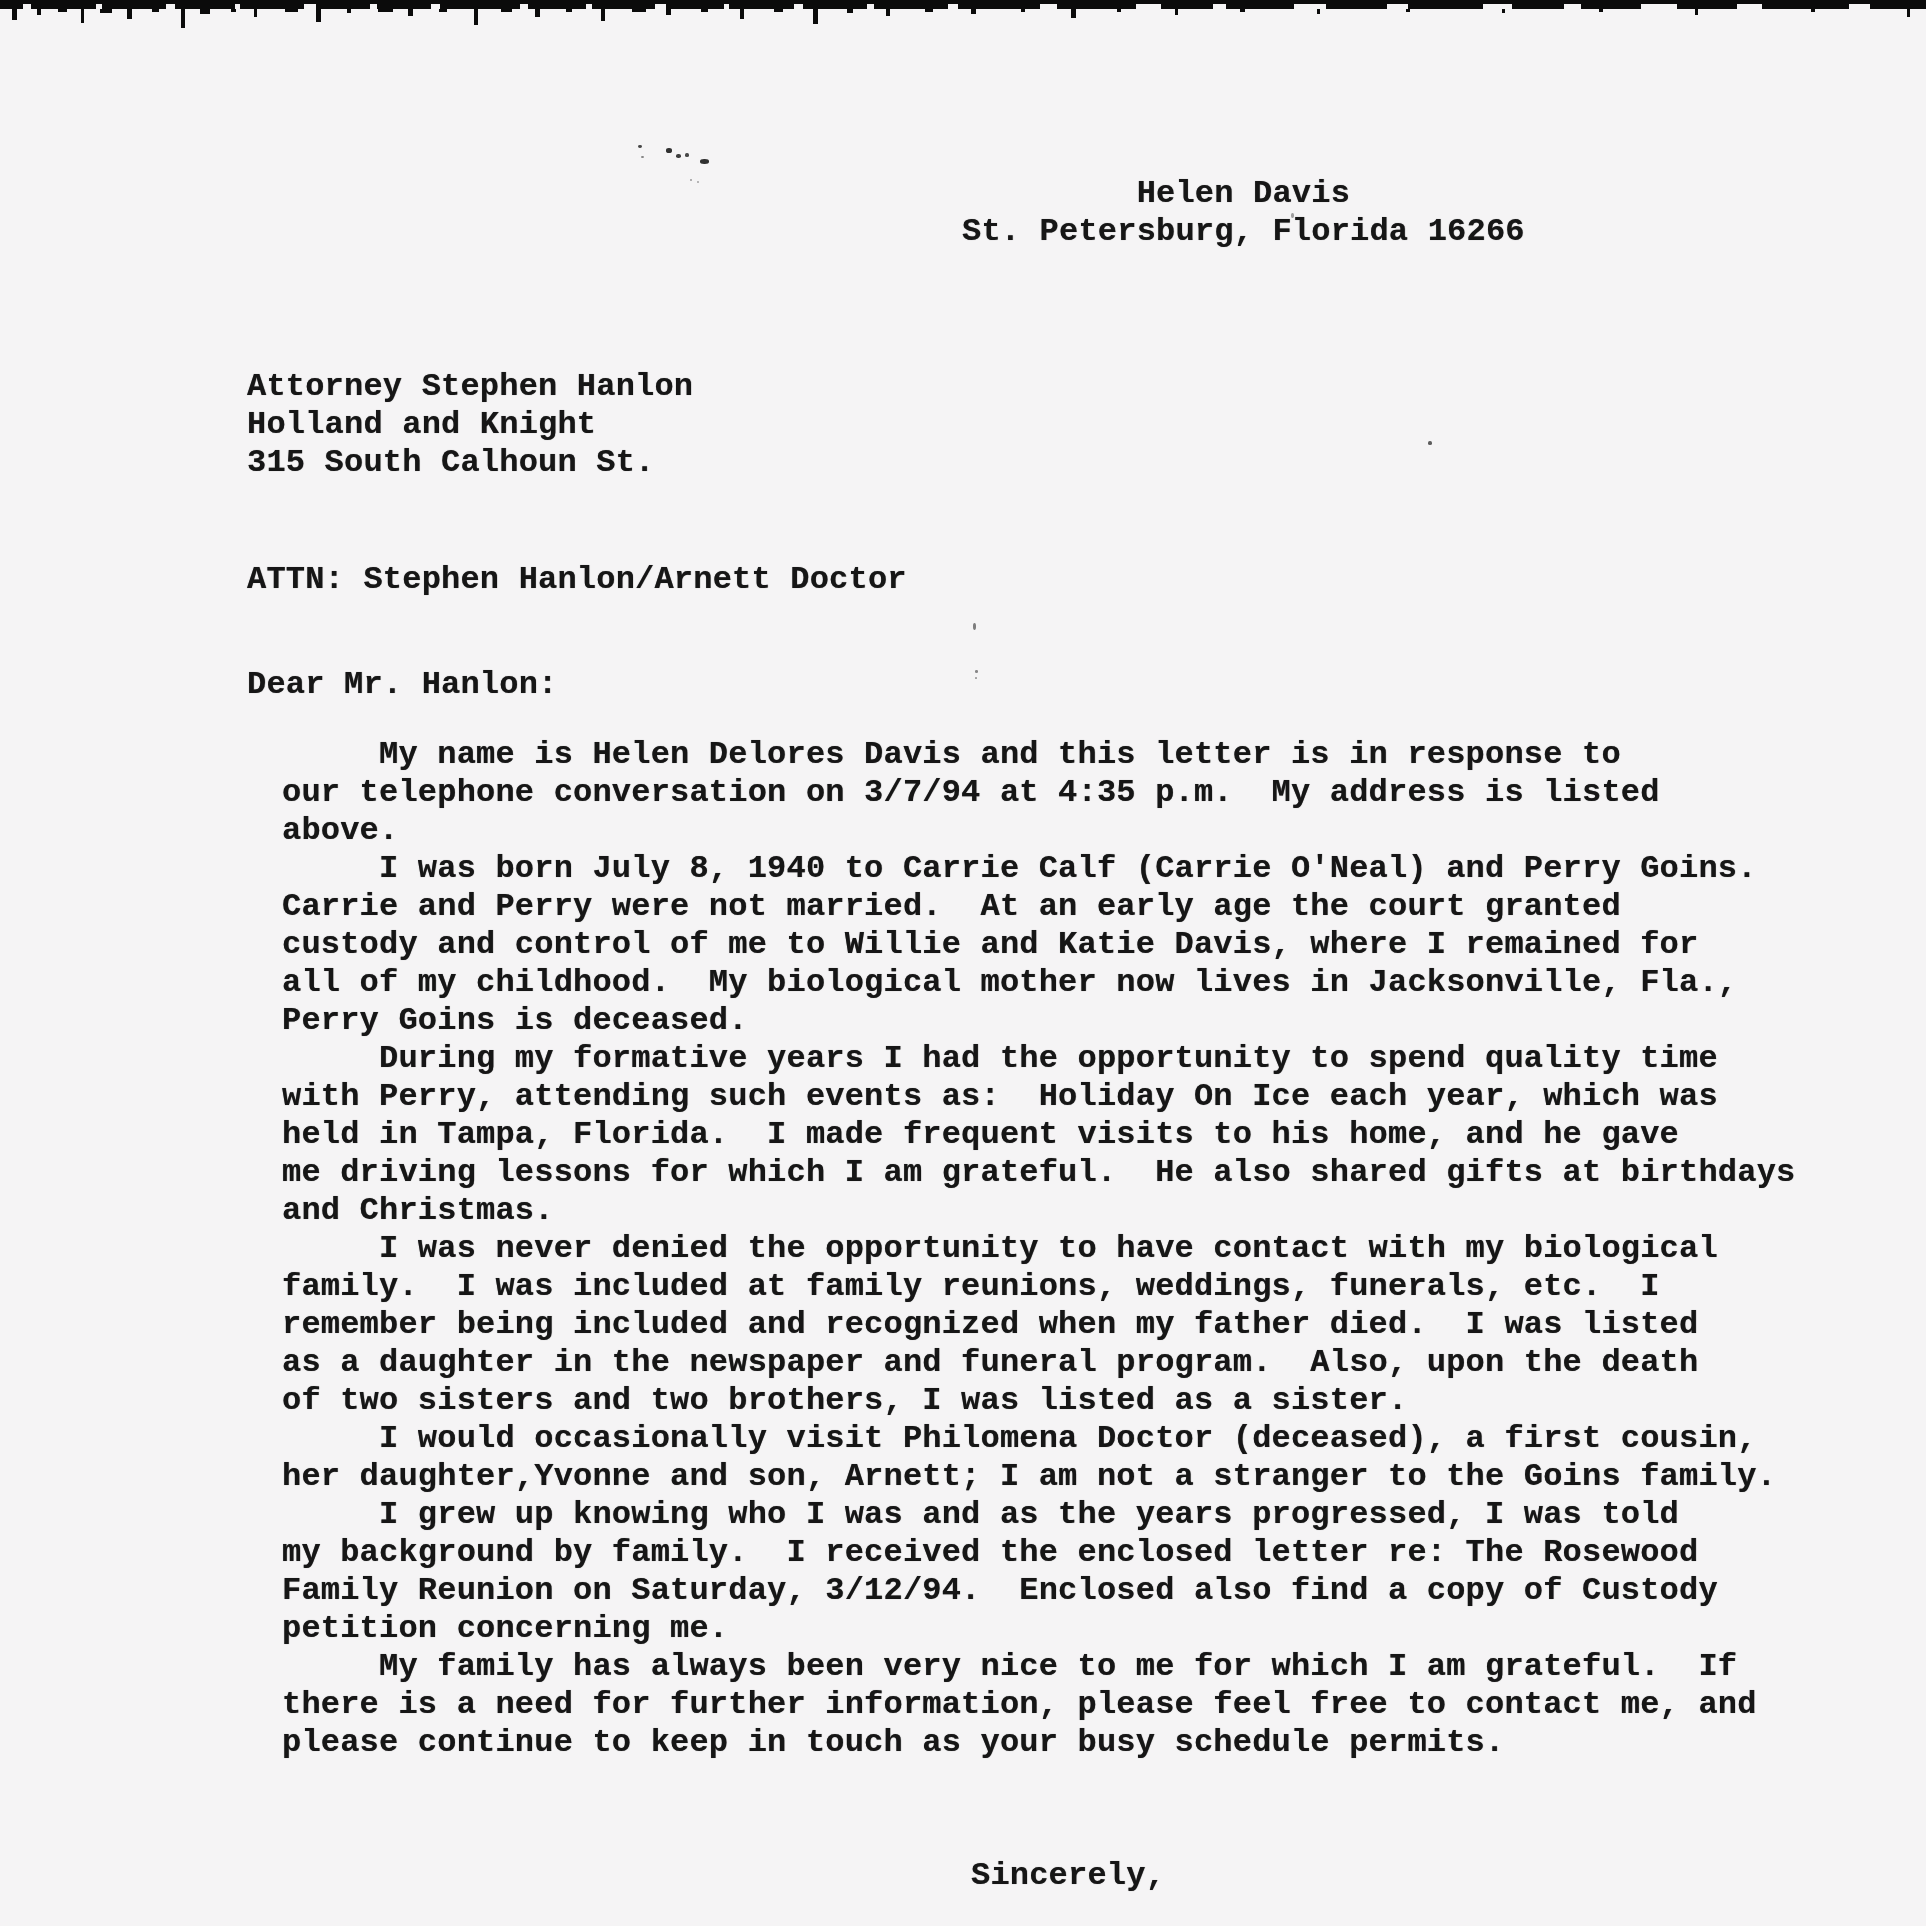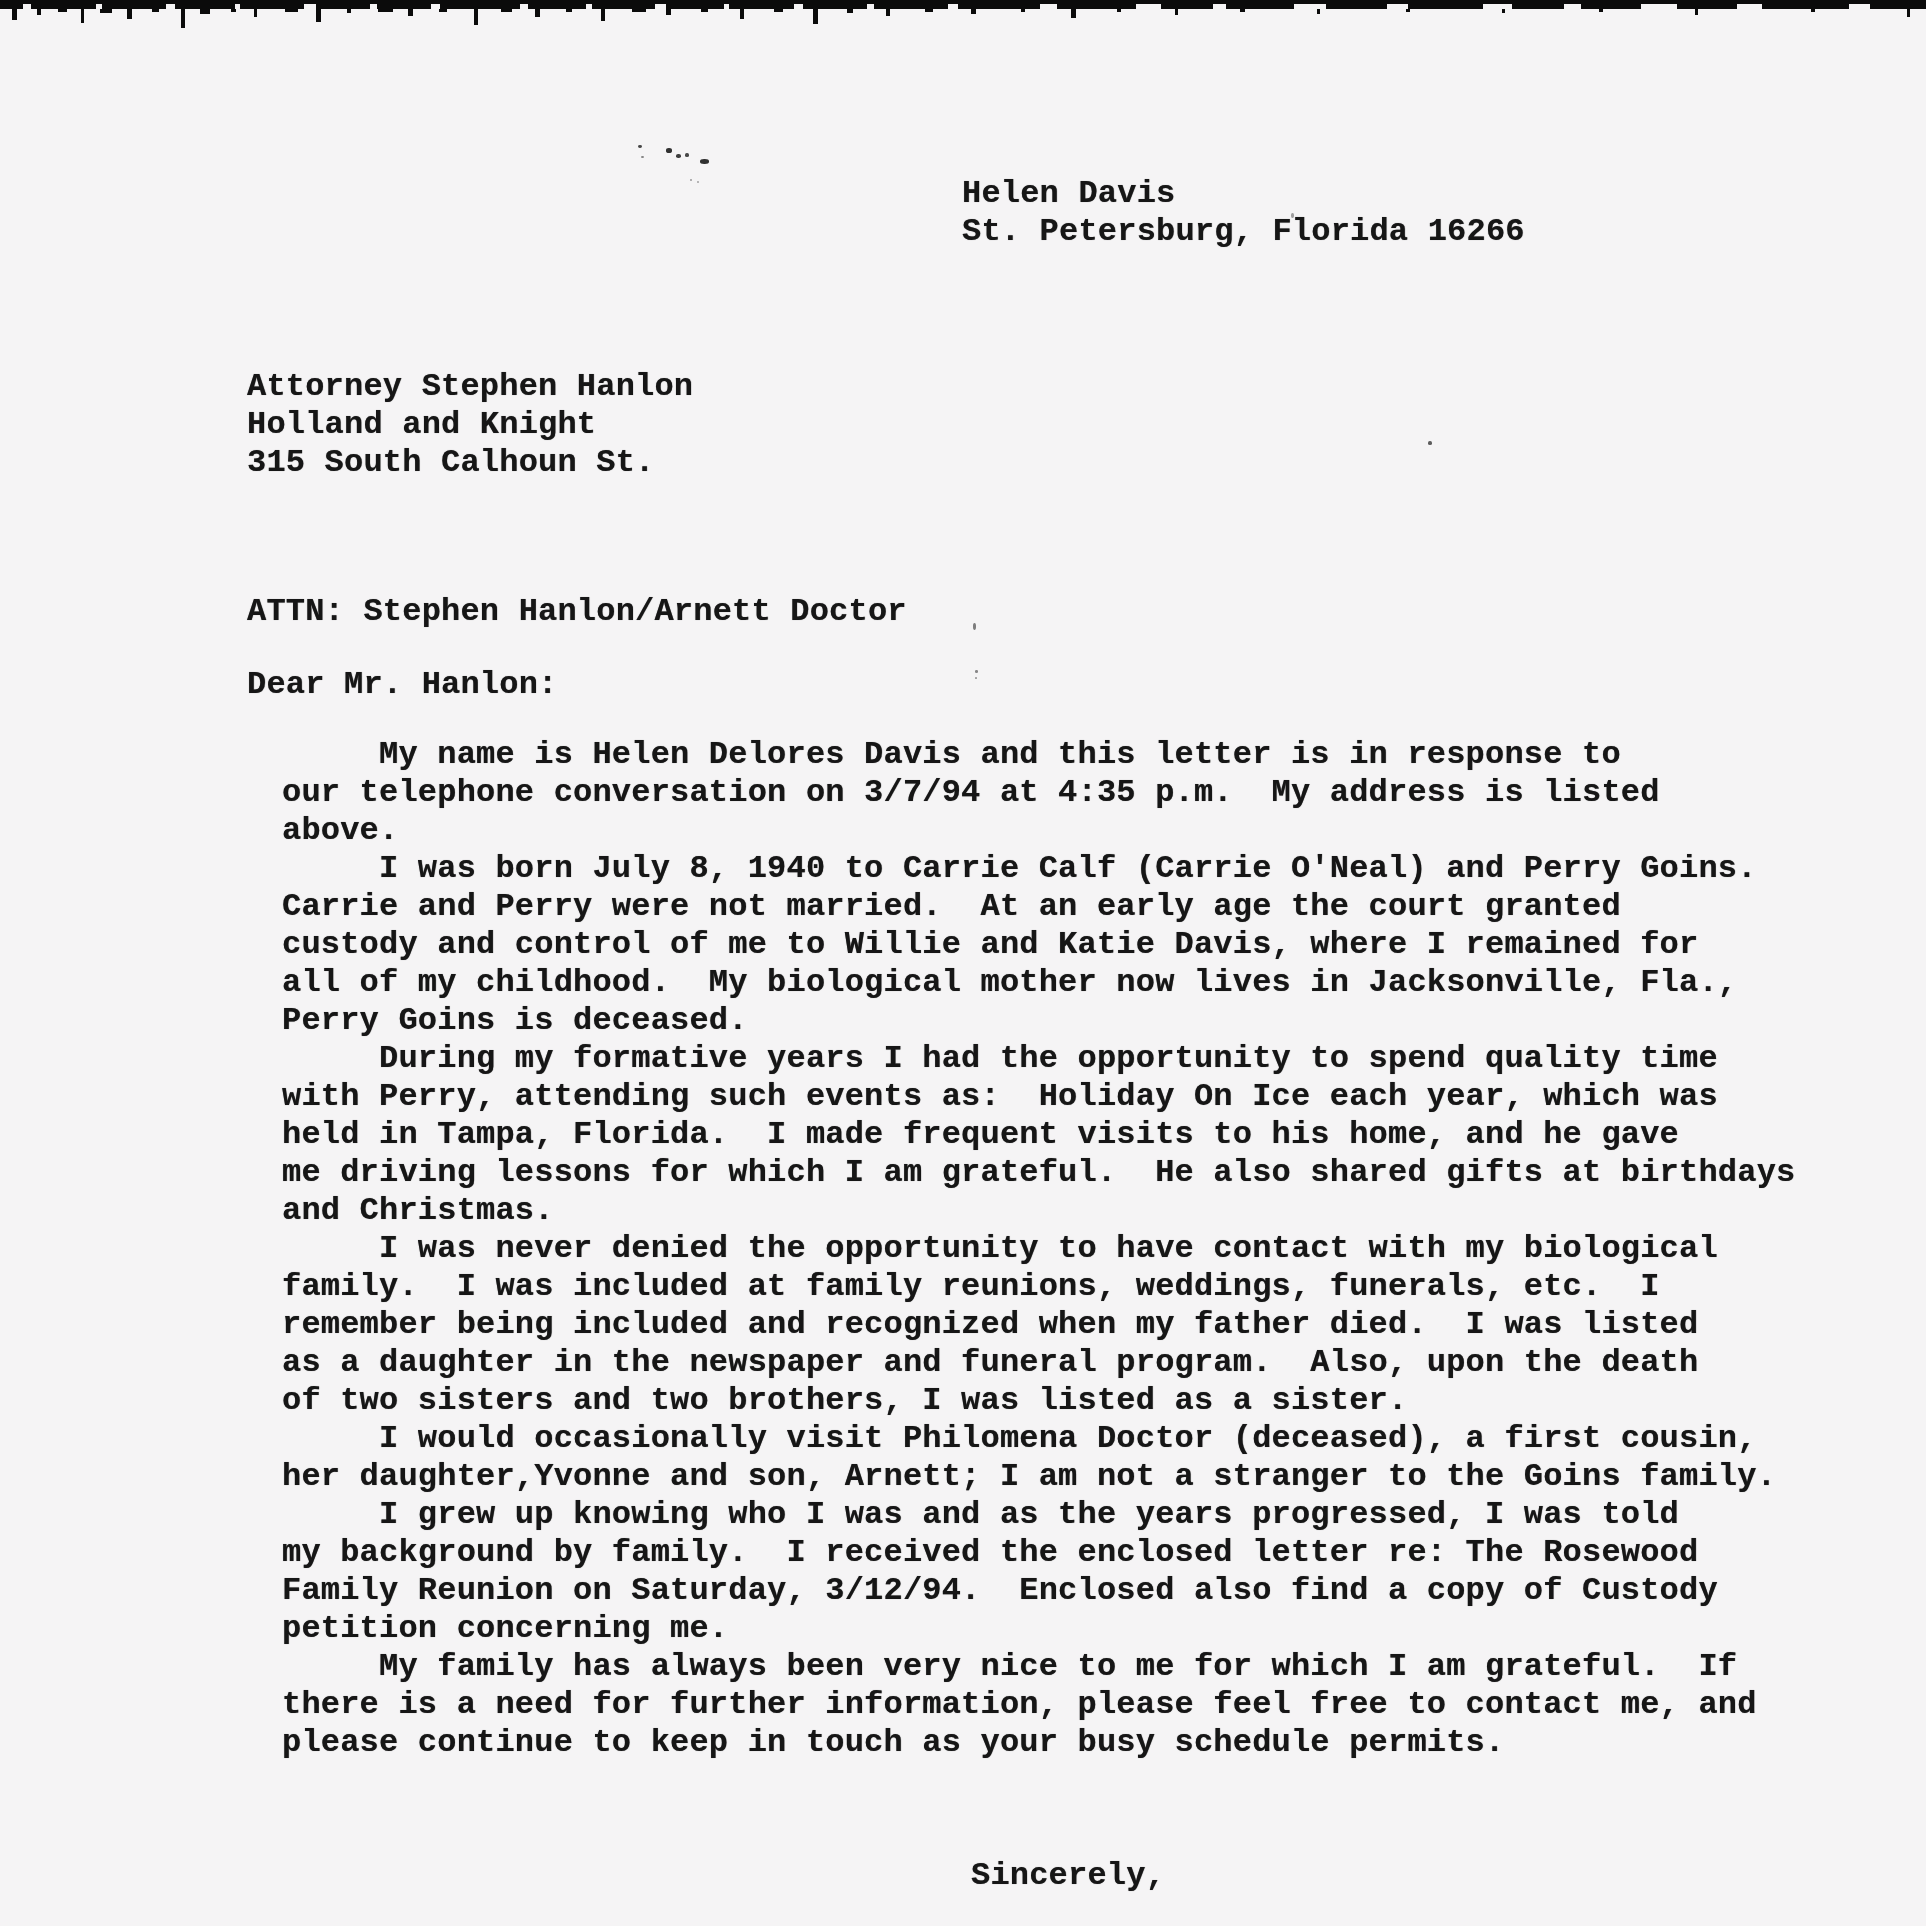--- a/index.html
+++ b/index.html
@@ -20,23 +20,23 @@
   .block {
     position: absolute;
     white-space: pre;
     font-size: 32px;
     line-height: 38px;
     font-weight: 700;
     letter-spacing: 0.2px;
     text-shadow: 0 0 0.8px rgba(25,25,25,0.55), 0.4px 0.4px 0 rgba(25,25,25,0.18);
   }
   .line { height: 38px; }
-  .sender     { left: 962px; top: 175px;  }
+  .sender     { left: 962px; top: 175px; text-align: center;  }
   .recipient  { left: 247px;  top: 368px;  }
-  .attn       { left: 247px;  top: 593px; }
+  .attn       { left: 247px;  top: 561px; }
   .salutation { left: 247px;  top: 666px; }
   .letter-body{ left: 239px;  top: 736px; margin-left: 43px; }
   .closing    { left: 971px; top: 1857px; }
 
   .scan-band {
     position: absolute;
     left: 0; top: 0;
     width: 1964px; height: 8.5px;
     background: #0b0b0b;
   }

